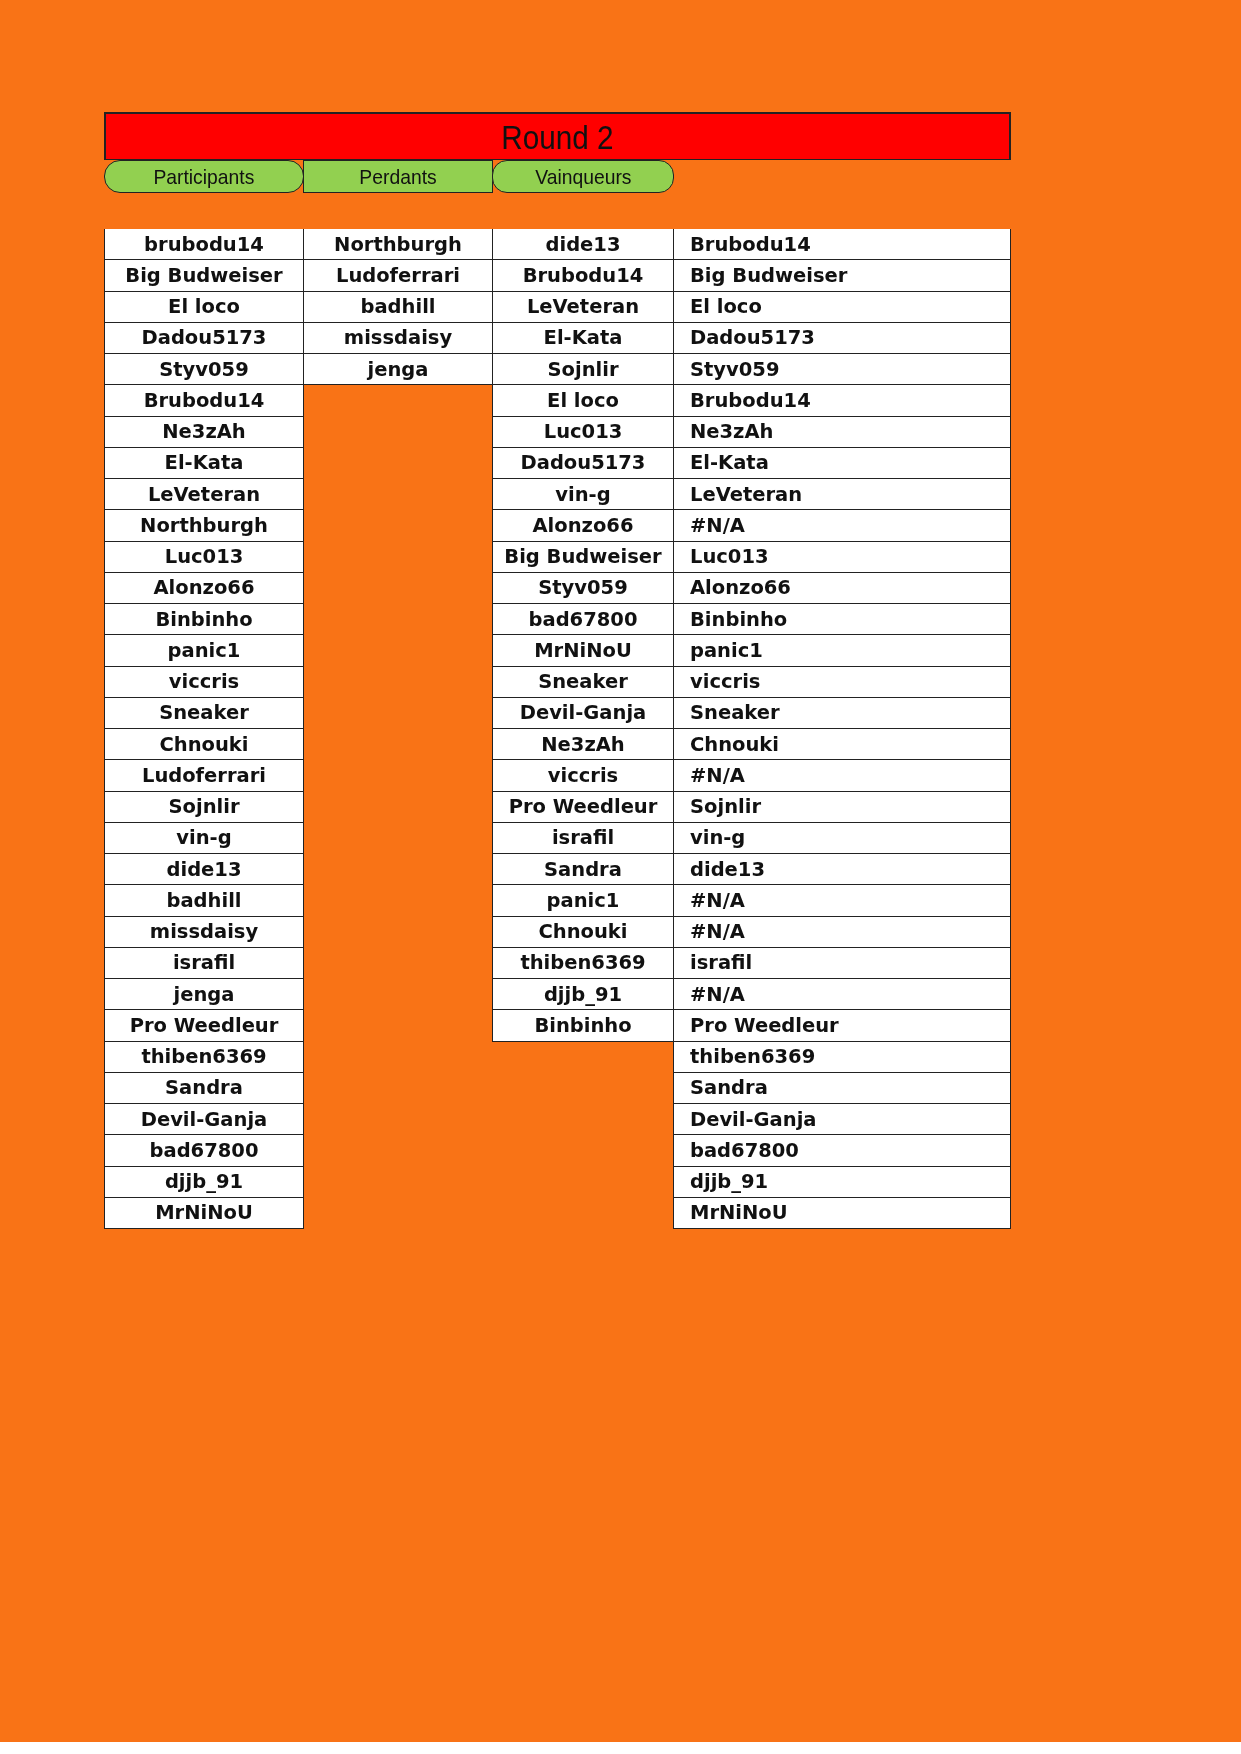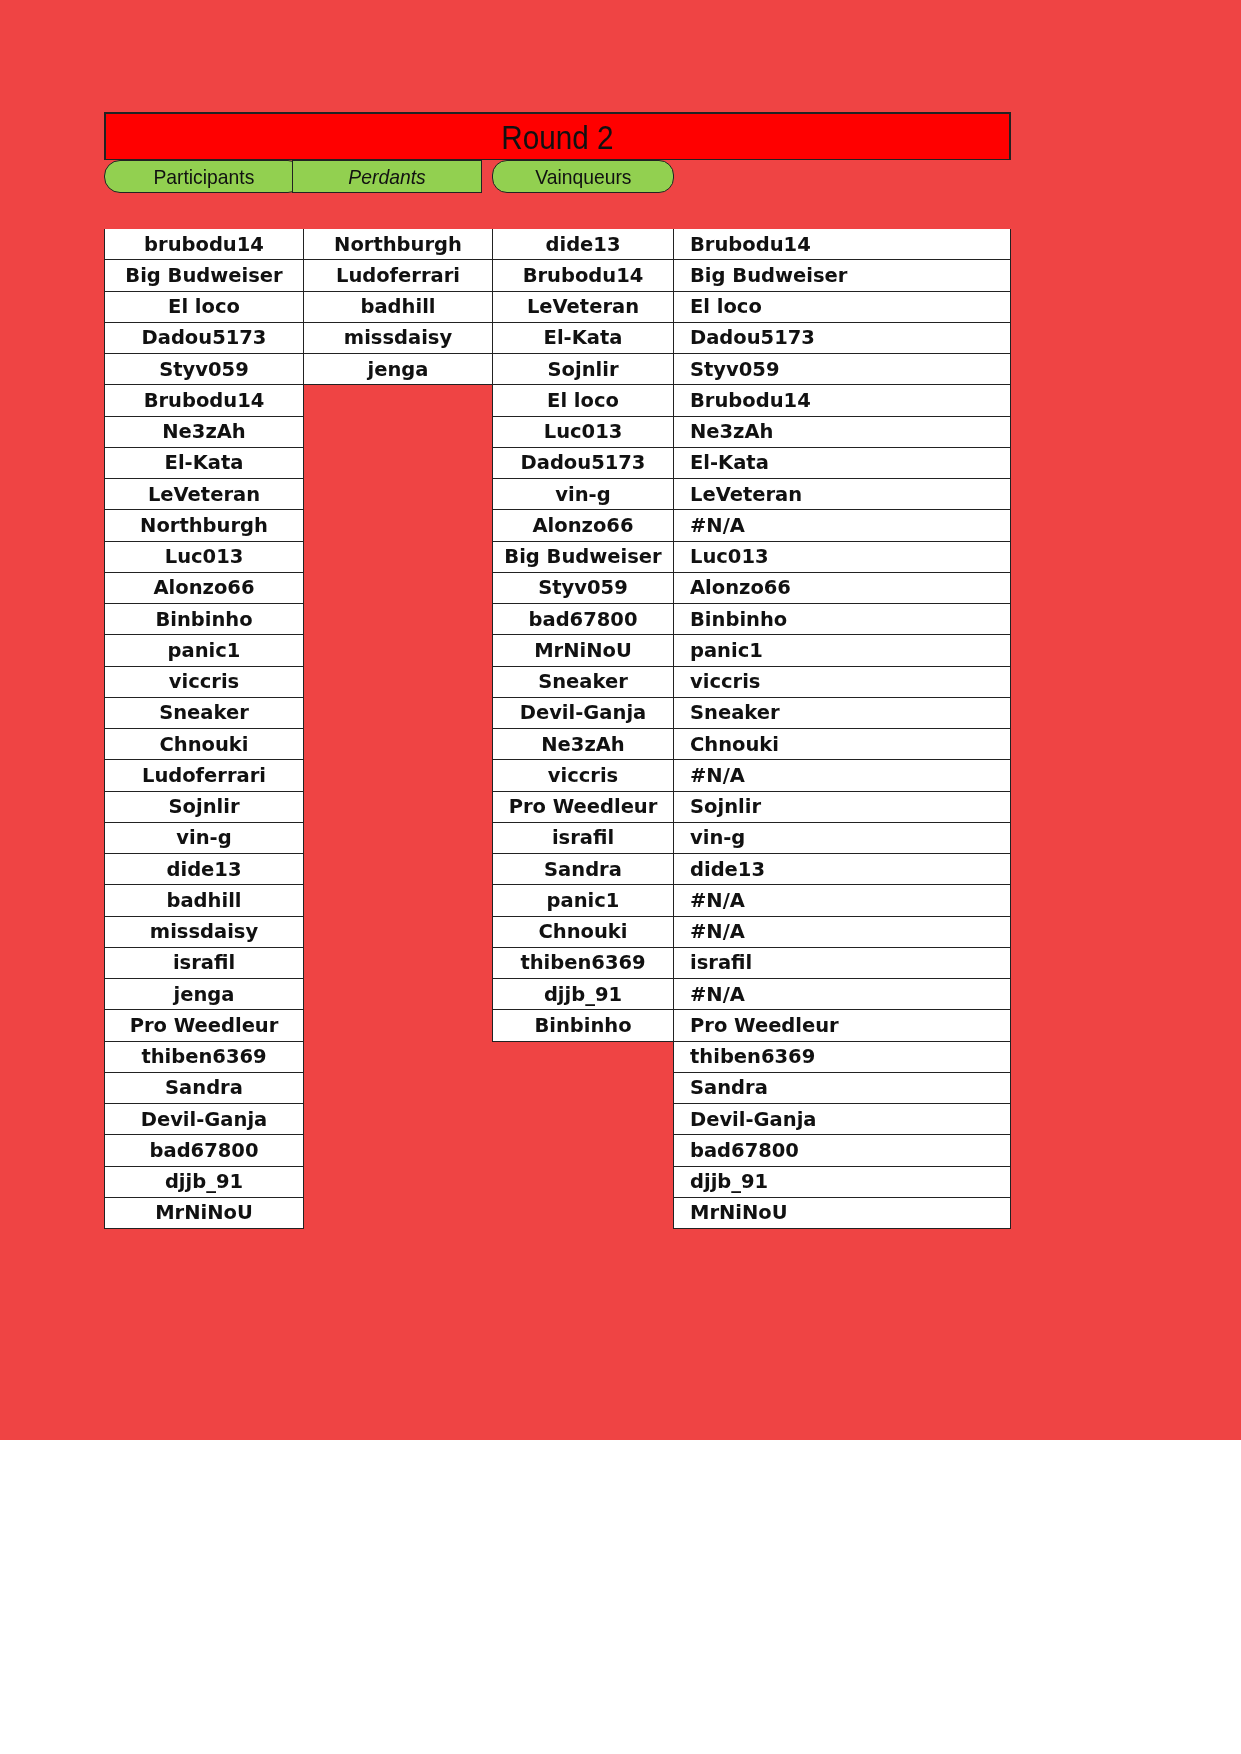--- a/index.html
+++ b/index.html
@@ -1,17 +1,17 @@
 <!DOCTYPE html>
 <html><head>
 <meta charset="utf-8">
 <style>
   html, body { margin: 0; padding: 0; background: #ffffff; }
   body { width: 1241px; height: 1754px; position: relative; overflow: hidden; }
-  .page { position: absolute; left: 0; top: 0; width: 1241px; height: 1440px; background: #ef4444; }
+  .page { position: absolute; left: 0; top: 0; width: 1241px; height: 1742px; background: #f97316; }
 
   .title-band {
     position: absolute; left: 104px; top: 112px; width: 907px; height: 48px;
     background: #FF0000; border: 2px solid #222; box-sizing: border-box;
     display: flex; align-items: center; justify-content: center;
     font-family: "Liberation Sans", sans-serif; font-size: 33px; color: #111;
     border-bottom: 1px solid #222;
   }
   .title-band span { transform: scaleX(0.9); display: inline-block; position: relative; left: 0px; top: 1px; }
 
@@ -45,21 +45,21 @@
 
 <div class="page">
   <div class="title-band">
     <span>Round 2</span>
   </div>
 
   <div class="header-row">
     <div class="hcell" style="left:0;width:200px;border-radius:16px;">
         <span>Participants</span>
       </div>
-    <div class="hcell" style="left:188px;width:190px;font-style:italic;">
+    <div class="hcell" style="left:199px;width:190px;">
         <span>Perdants</span>
       </div>
     <div class="hcell" style="left:388px;width:182px;border-radius:15px;">
         <span>Vainqueurs</span>
       </div>
   </div>
 
   <div class="col c-part center">
       <div class="cell">
         <span>brubodu14</span>

